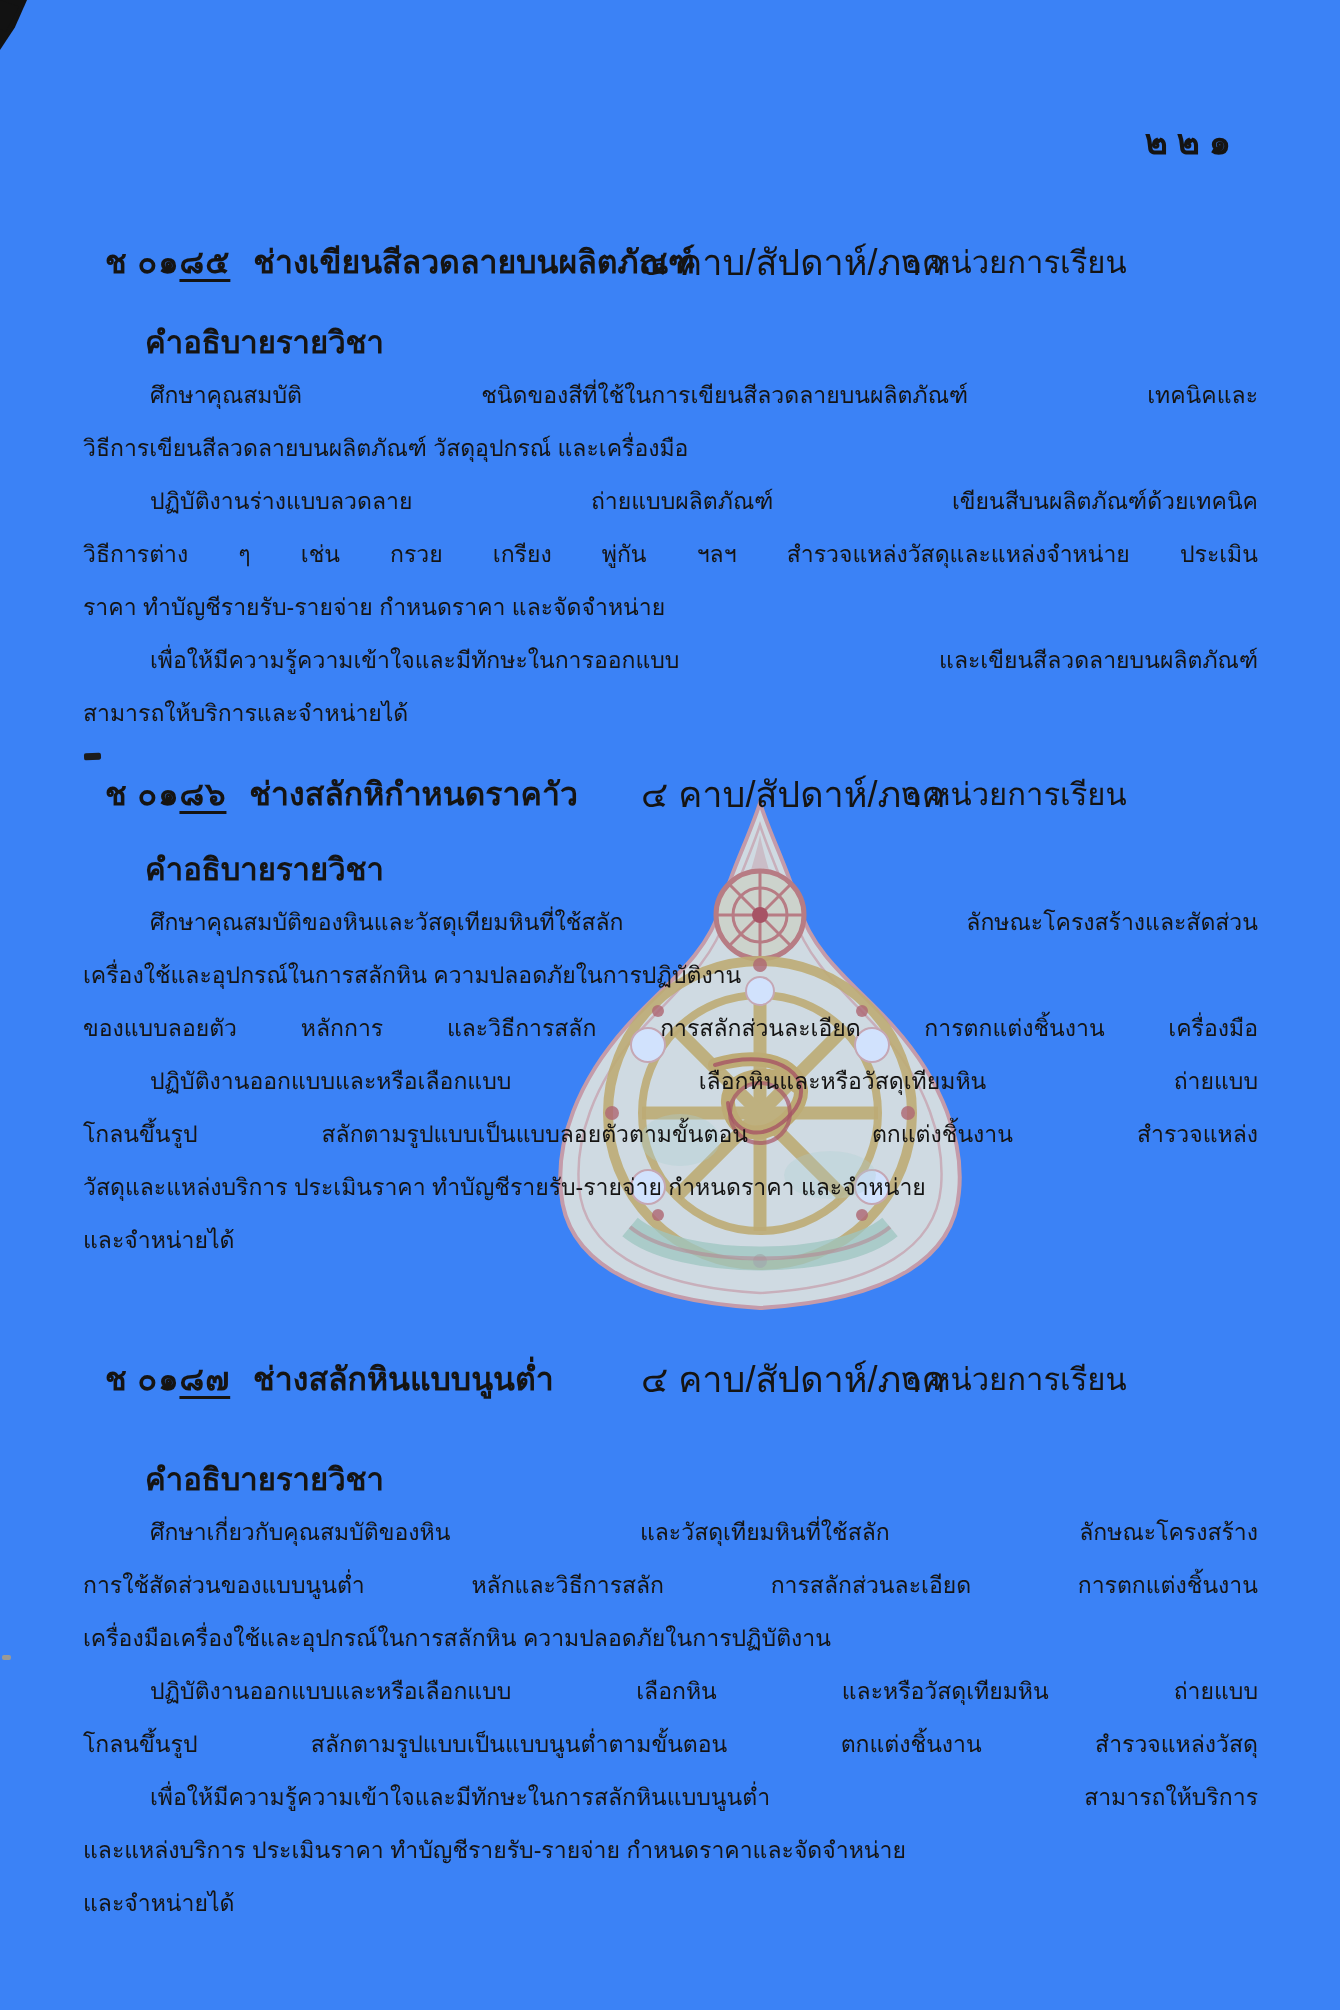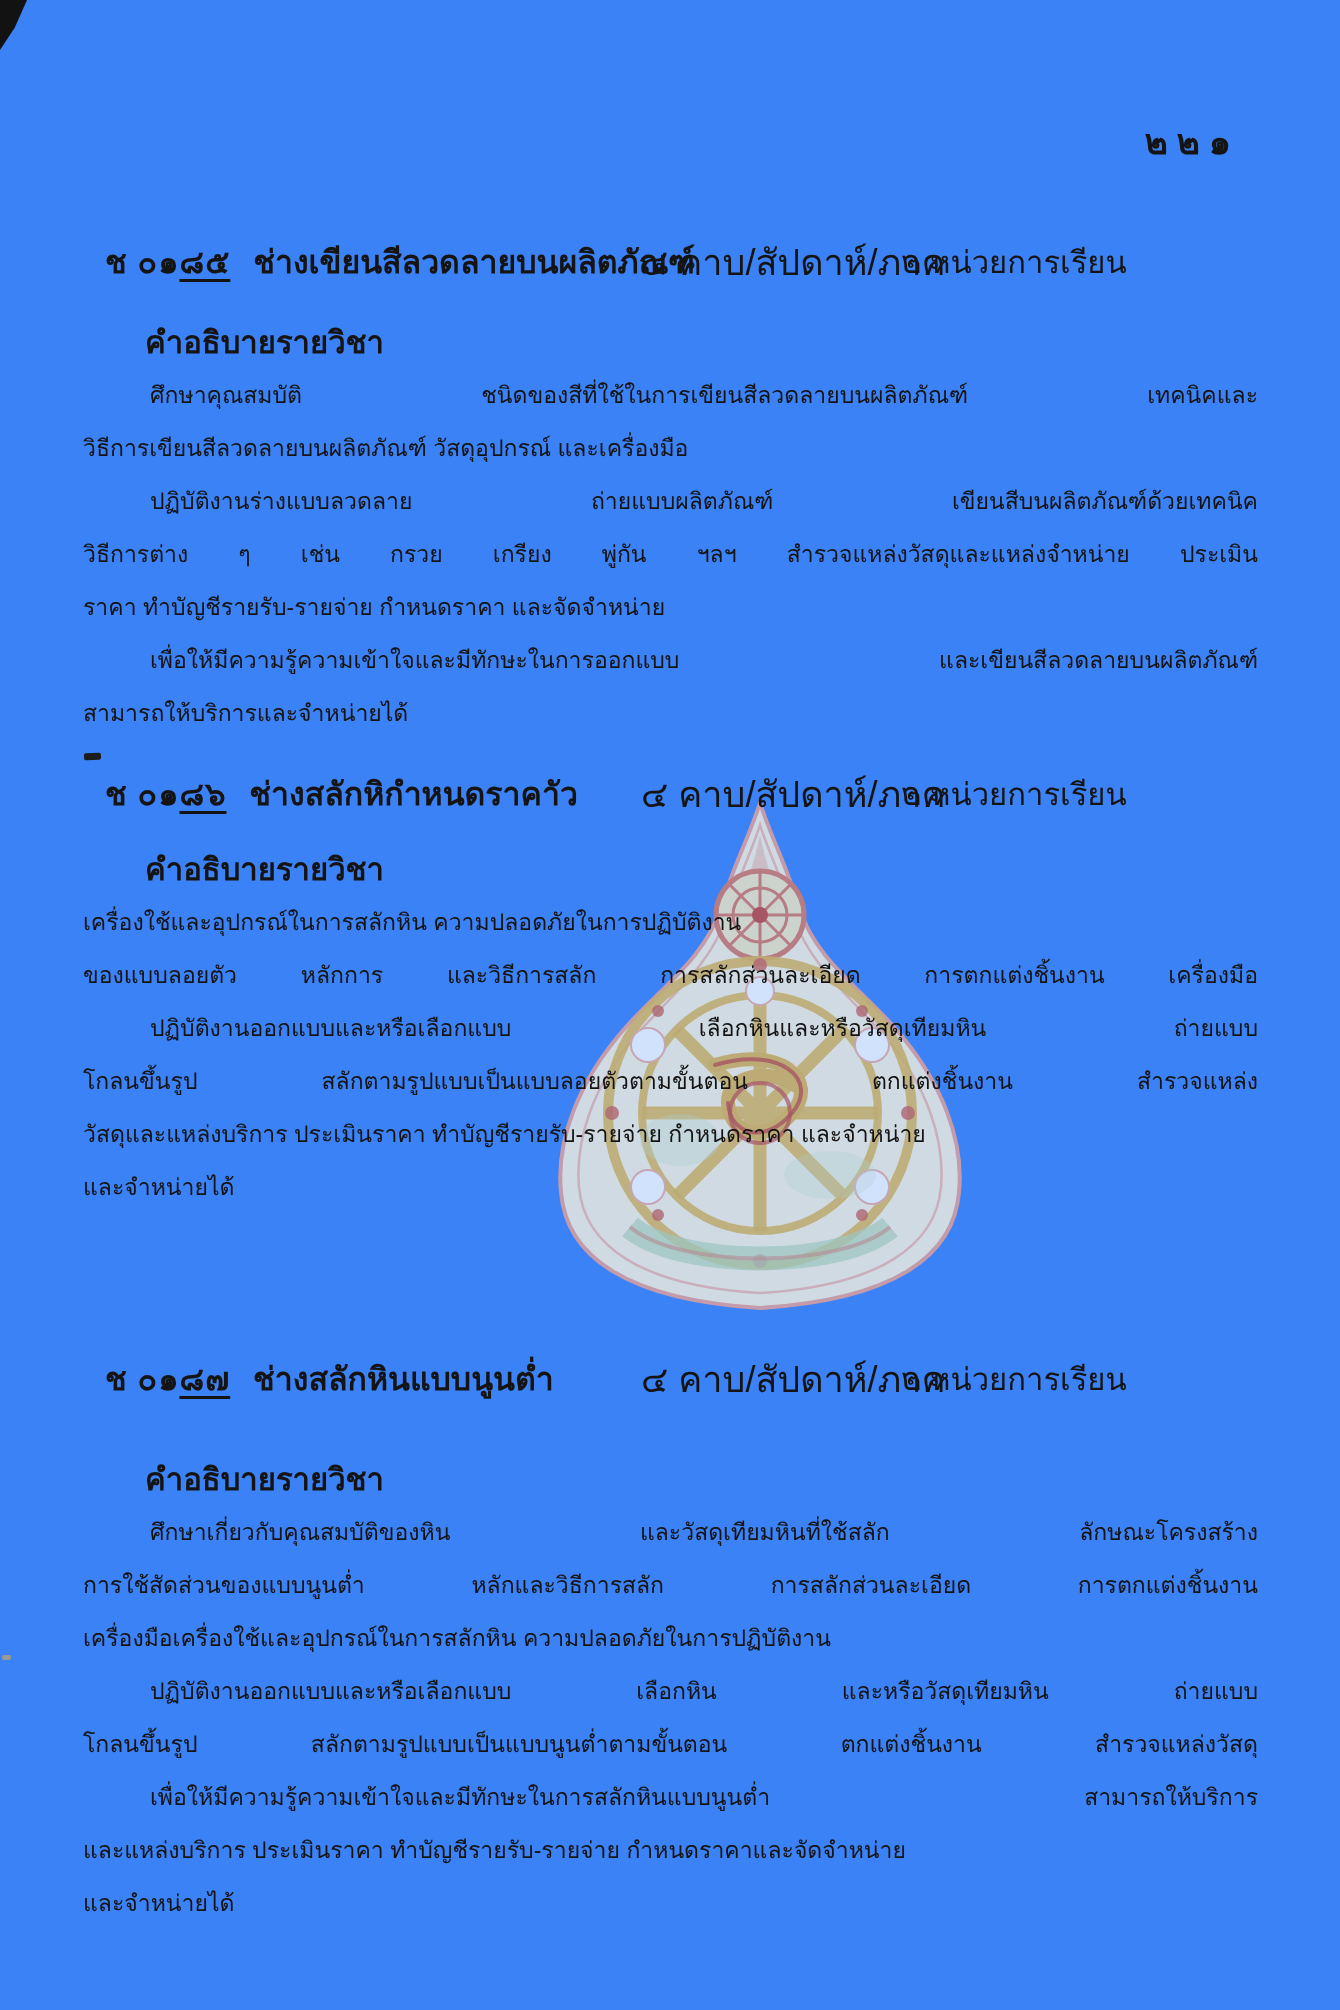--- a/index.html
+++ b/index.html
@@ -199,20 +199,21 @@
   </section>
 
   <section class="course" id="course-2">
     <div class="course-header">
       <span class="course-code"><span>ช ๐๑</span><span class="u">๘๖</span></span>
       <span class="course-title">ช่างสลักหิกำหนดราคาัว</span>
       <span class="course-hours">๔ คาบ/สัปดาห์/ภาค</span>
       <span class="course-units">๒ หน่วยการเรียน</span>
     </div>
     <div class="desc-heading">คำอธิบายรายวิชา</div>
+    <div class="pline indent full">ศึกษาคุณสมบัติของหินและวัสดุเทียมหินที่ใช้สลัก  ลักษณะโครงสร้างและสัดส่วน</div>
     <div class="pline">เครื่องใช้และอุปกรณ์ในการสลักหิน ความปลอดภัยในการปฏิบัติงาน</div>
     <div class="pline full">ของแบบลอยตัว หลักการ และวิธีการสลัก การสลักส่วนละเอียด การตกแต่งชิ้นงาน เครื่องมือ</div>
     <div class="pline indent full">ปฏิบัติงานออกแบบและหรือเลือกแบบ เลือกหินและหรือวัสดุเทียมหิน ถ่ายแบบ</div>
     <div class="pline full">โกลนขึ้นรูป สลักตามรูปแบบเป็นแบบลอยตัวตามขั้นตอน ตกแต่งชิ้นงาน สำรวจแหล่ง</div>
     <div class="pline">วัสดุและแหล่งบริการ ประเมินราคา ทำบัญชีรายรับ-รายจ่าย กำหนดราคา และจำหน่าย</div>
     <div class="pline">และจำหน่ายได้</div>
   </section>
 
   <section class="course" id="course-3">
     <div class="course-header">

